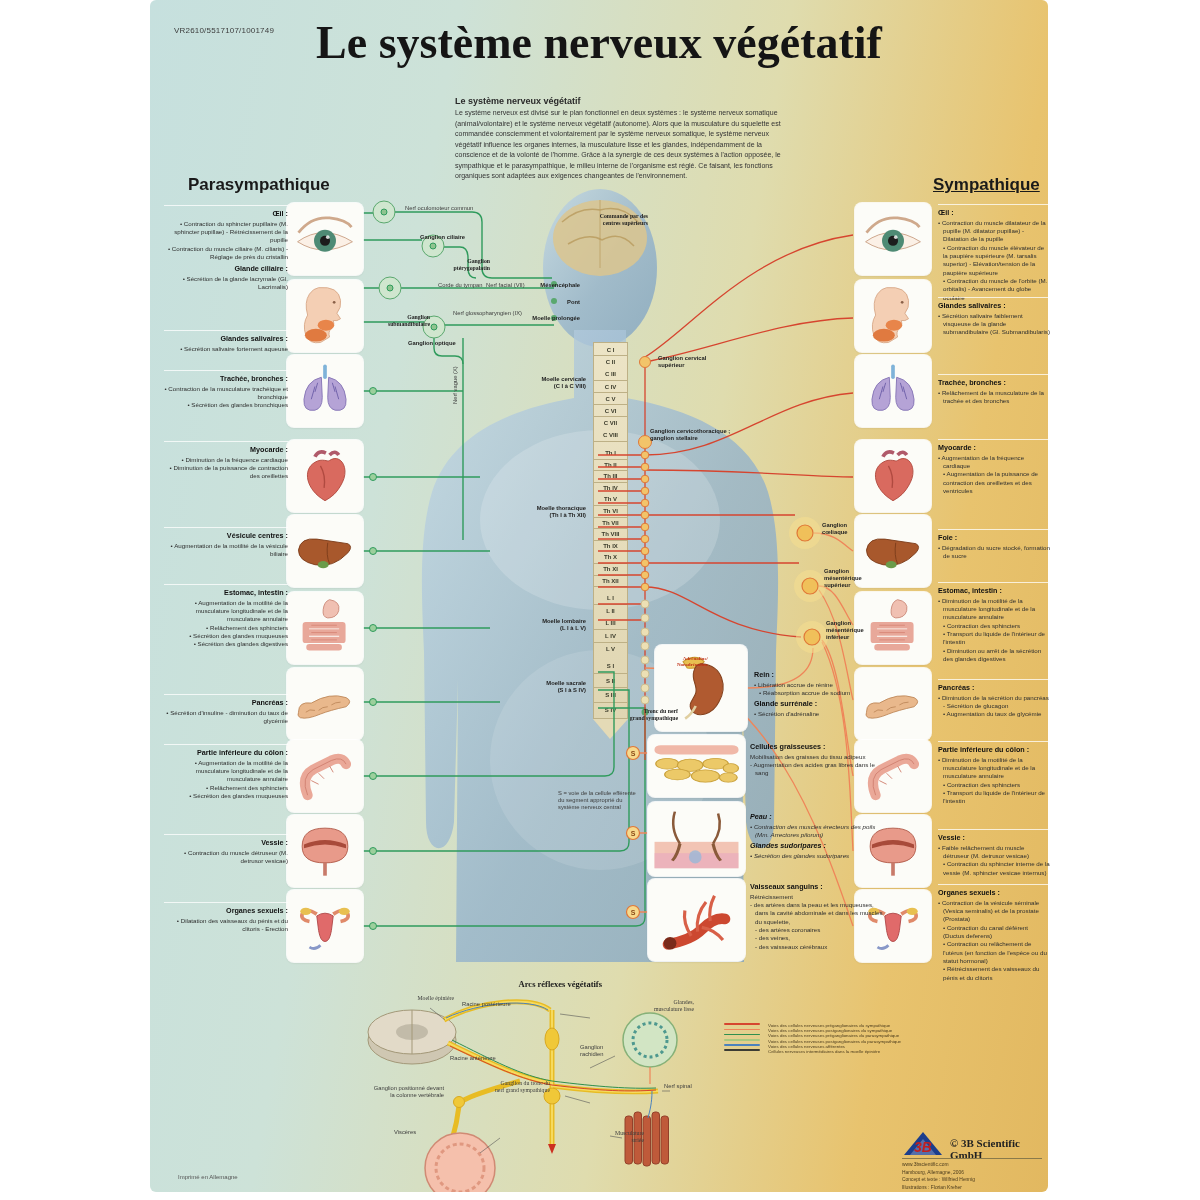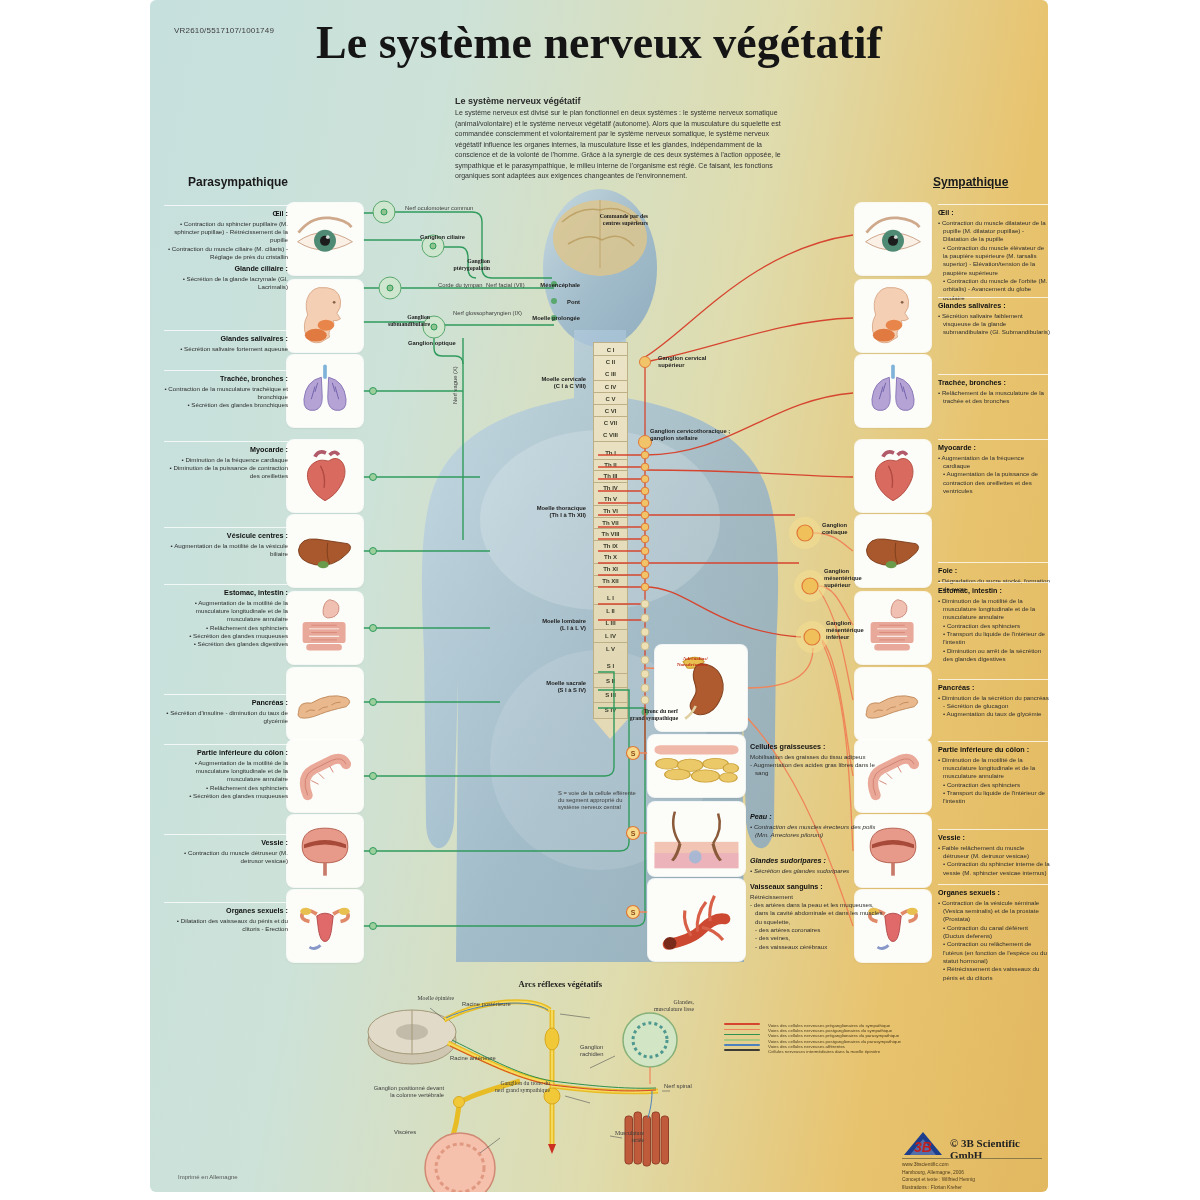--- a/index.html
+++ b/index.html
@@ -10,21 +10,21 @@
   .abs{position:absolute;}
   .ra{text-align:right;}
   .ca{text-align:right;font-family:Liberation Serif, serif;}
   .pl{white-space:pre-line;}
   .catalog{left:24px;top:26px;font-size:8px;color:#3c3c3c;letter-spacing:.2px;}
   .title{left:0;top:16px;width:100%;text-align:center;font-family:"Liberation Serif",serif;
          font-weight:bold;font-size:46px;color:#151515;margin:0;}
   .intro{left:305px;top:96px;width:338px;}
   .intro-h{font-size:9px;font-weight:bold;margin-bottom:2px;}
   .intro-b{font-size:7px;line-height:1.5;color:#333;}
-  .colh{font-size:12px;font-weight:bold;color:#1a1a1a;}
+  .colh{font-size:17px;font-weight:bold;color:#1a1a1a;}
   .sec-t{font-size:7.2px;font-weight:bold;margin-bottom:1.5px;color:#111;}
   .sec-i{font-size:6.2px;line-height:1.35;white-space:pre-line;color:#2e2e2e;}
   .lsec{position:absolute;left:14px;width:124px;text-align:right;border-top:1px solid rgba(255,255,255,.75);padding-top:3px;}
   .rsec{position:absolute;left:788px;width:112px;border-top:1px solid rgba(255,255,255,.75);padding-top:3px;}
   .rsec .sec-i{text-indent:-5px;padding-left:5px;}
   .midsec{position:absolute;width:132px;}
   .midsec .sec-i{text-indent:-5px;padding-left:5px;}
   .card{position:absolute;width:76px;height:72px;background:#fcfcf8;border-radius:7px;
         box-shadow:0 0 0 1px rgba(255,255,255,.85),0 1px 2px rgba(60,60,40,.18);}
   .card svg{position:absolute;inset:4px;width:68px;height:64px;}
@@ -515,21 +515,21 @@
   </div>
   <div class="rsec" style="top:374px;">
     <div class="sec-t">Trachée, bronches :</div>
     <div class="sec-i">• Relâchement de la musculature de la trachée et des bronches</div>
   </div>
   <div class="rsec" style="top:439px;">
     <div class="sec-t">Myocarde :</div>
     <div class="sec-i">• Augmentation de la fréquence cardiaque
 • Augmentation de la puissance de contraction des oreillettes et des ventricules</div>
   </div>
-  <div class="rsec" style="top:529px;margin-top:33px;">
+  <div class="rsec" style="top:529px;">
     <div class="sec-t">Foie :</div>
     <div class="sec-i">• Dégradation du sucre stocké, formation de sucre</div>
   </div>
   <div class="rsec" style="top:582px;">
     <div class="sec-t">Estomac, intestin :</div>
     <div class="sec-i">• Diminution de la motilité de la musculature longitudinale et de la musculature annulaire
 • Contraction des sphincters
 • Transport du liquide de l'intérieur de l'intestin
 • Diminution ou arrêt de la sécrétion des glandes digestives</div>
   </div>
@@ -550,29 +550,36 @@
 • Contraction du sphincter interne de la vessie (M. sphincter vesicae internus)</div>
   </div>
   <div class="rsec" style="top:884px;">
     <div class="sec-t">Organes sexuels :</div>
     <div class="sec-i">• Contraction de la vésicule séminale (Vesica seminalis) et de la prostate (Prostata)
 • Contraction du canal déférent (Ductus deferens)
 • Contraction ou relâchement de l'utérus (en fonction de l'espèce ou du statut hormonal)
 • Rétrécissement des vaisseaux du pénis et du clitoris</div>
   </div>
 
+  <div class="midsec" style="left:604px;top:670px;">
+    <div class="sec-t">Rein :</div>
+    <div class="sec-i">• Libération accrue de rénine
+• Réabsorption accrue de sodium</div>
+    <div class="sec-t" style="margin-top:2px;">Glande surrénale :</div>
+    <div class="sec-i">• Sécrétion d'adrénaline</div>
+  </div>
   <div class="midsec" style="left:600px;top:742px;">
     <div class="sec-t">Cellules graisseuses :</div>
     <div class="sec-i"><span>Mobilisation des graisses du tissu adipeux</span></div>
     <div class="sec-i">- Augmentation des acides gras libres dans le sang</div>
   </div>
   <div class="midsec" style="left:600px;top:812px;font-style:italic;">
     <div class="sec-t">Peau :</div>
     <div class="sec-i">• Contraction des muscles érecteurs des poils (Mm. Arrectores pilorum)</div>
-    <div class="sec-t" style="margin-top:17px;">Glandes sudoripares :</div>
+    <div class="sec-t" style="margin-top:2px;">Glandes sudoripares :</div>
     <div class="sec-i">• Sécrétion des glandes sudoripares</div>
   </div>
   <div class="midsec" style="left:600px;top:882px;width:138px;">
     <div class="sec-t">Vaisseaux sanguins :</div>
     <div class="sec-i"><span>Rétrécissement</span></div>
     <div class="sec-i">- des artères dans la peau et les muqueuses, dans la cavité abdominale et dans les muscles du squelette,
 - des artères coronaires
 - des veines,
 - des vaisseaux cérébraux</div>
   </div>

